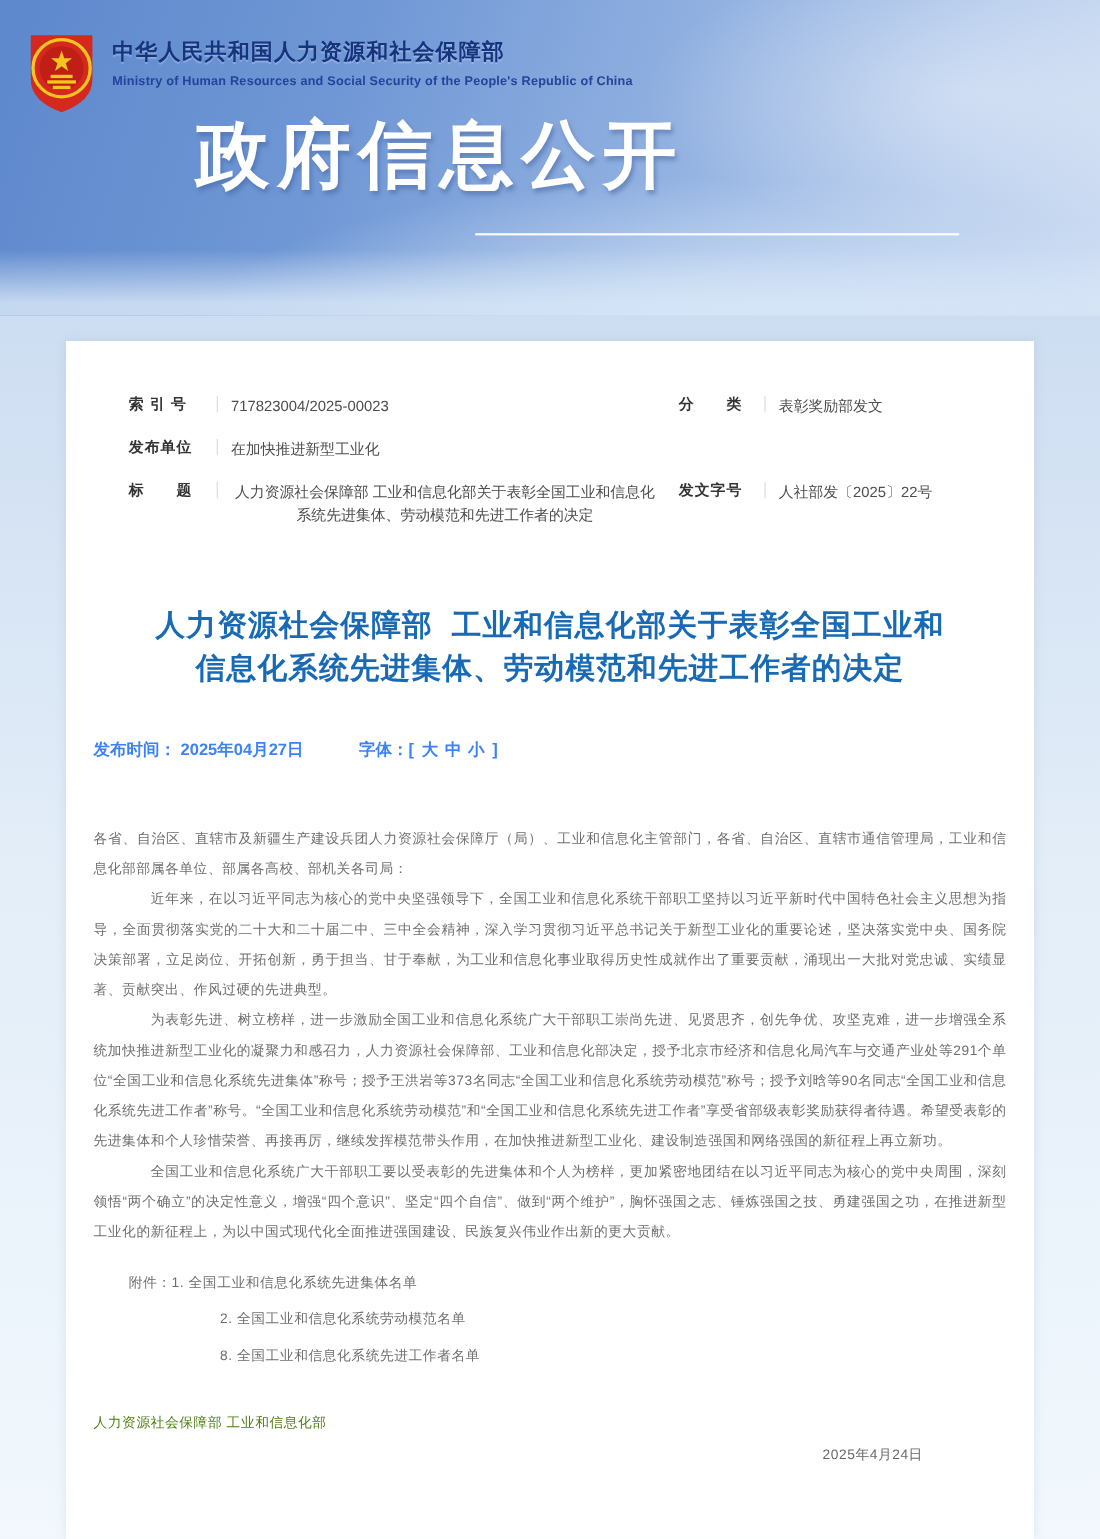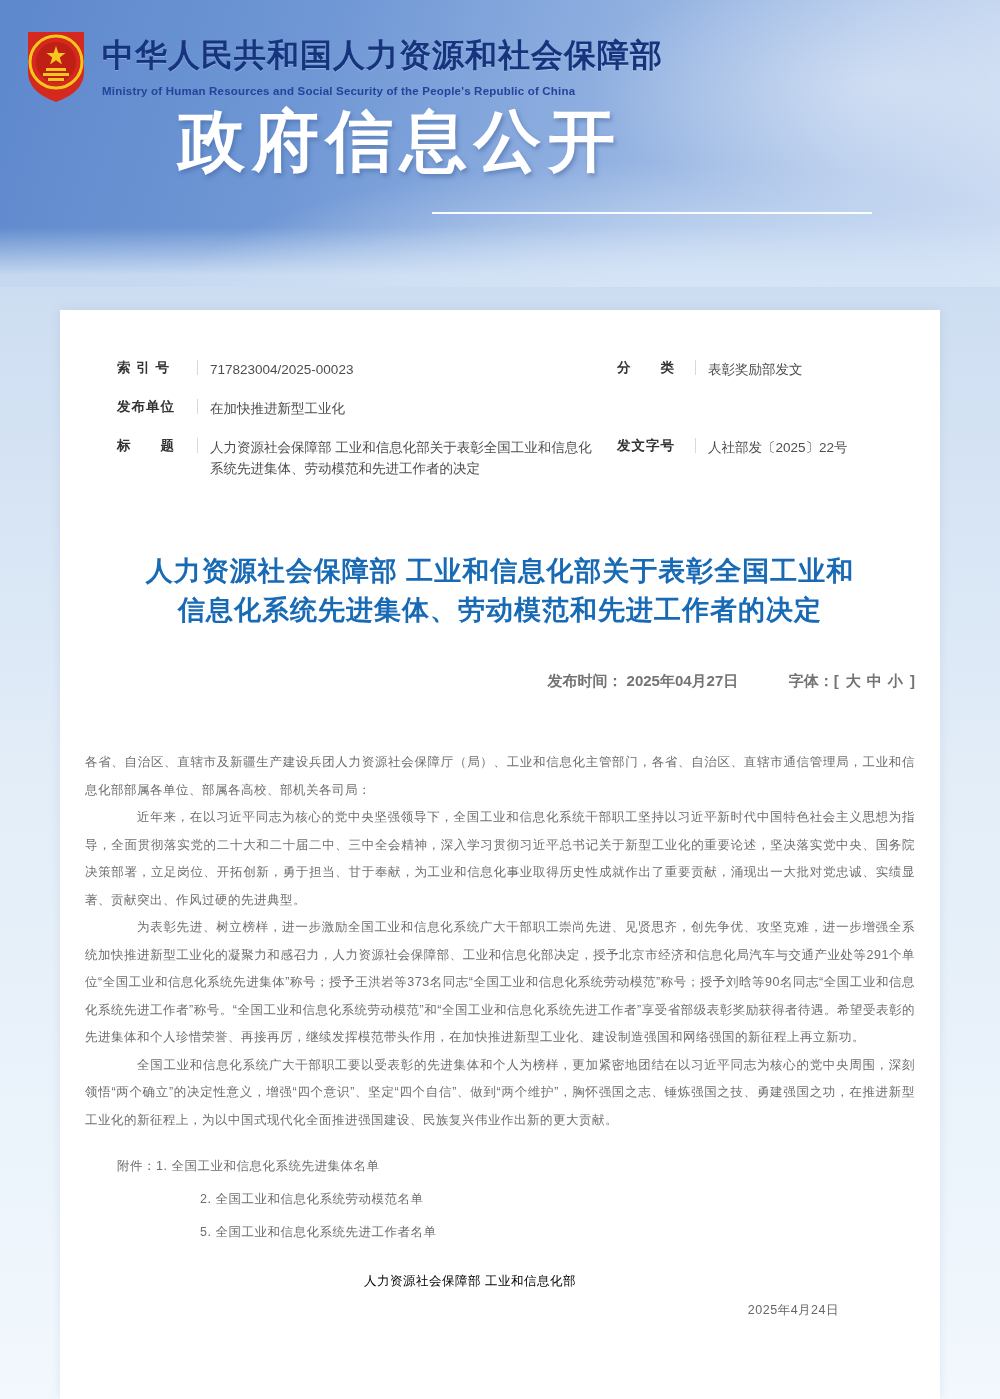--- a/index.html
+++ b/index.html
@@ -18,21 +18,21 @@
       linear-gradient(108deg,#5d88cc 0%,#6f97d5 30%,#8fafe0 58%,#b5cbec 82%,#cddcf2 100%);
   }
   .banner::after {
     content:""; position:absolute; left:0; bottom:0; width:100%; height:60px;
     background:linear-gradient(180deg,rgba(214,229,246,0) 0%,rgba(214,229,246,0.85) 80%);
   }
   .brand { position:absolute; left:24px; top:26px; display:flex; align-items:flex-start; }
   .emblem { width:64px; height:78px; flex:0 0 auto; }
   .brand-text { margin-left:14px; padding-top:8px; }
   .ministry-cn {
-    font-size:32px; font-weight:bold; color:#16347e; letter-spacing:1px;
+    font-size:20px; font-weight:bold; color:#16347e; letter-spacing:1px;
     text-shadow:0 1px 1px rgba(255,255,255,0.25);
   }
   .ministry-en { margin-top:7px; font-size:11.5px; font-weight:bold; color:#24439a; letter-spacing:0.2px; }
   .banner-title {
     position:absolute; left:0; top:96px; width:800px; text-align:center;
     font-size:67px; font-weight:bold; color:#ffffff; letter-spacing:7px;
     text-shadow:2px 3px 4px rgba(60,90,150,0.45); z-index:2;
   }
   .banner-underline {
     position:absolute; left:432px; top:212px; width:440px; height:2px;
@@ -49,42 +49,42 @@
   .meta-row { display:flex; padding:9px 0; }
   .meta-cell { display:flex; align-items:flex-start; }
   .meta-cell.left  { width:500px;margin-left:32px; }
   .meta-cell.right { flex:1; }
   .meta-label {
     width:78px; flex:0 0 auto; font-size:13.5px; font-weight:bold; color:#333;
     white-space:pre; letter-spacing:1px;
   }
   .meta-cell.right .meta-label { width:76px; }
   .meta-sep { flex:0 0 auto; width:1px; height:15px; background:#d9d9d9; margin:1px 12px 0 2px; }
-  .meta-value { font-size:13.5px; color:#4d4d4d; line-height:21px; padding-right:18px; }
+  .meta-value { font-size:13.5px; color:#4d4d4d; line-height:21px; padding-right:18px;text-align:center; }
   
   .doc-title {
     margin-top:64px; text-align:center; color:#186ab5; font-weight:bold;
-    font-size:27px; line-height:39px; letter-spacing:1px;
+    font-size:27px; line-height:39px; letter-spacing:1px;font-family:Liberation Mono, monospace;
   }
   .pub-line {
-    margin-top:42px; text-align:right; font-size:15px; color:#737373; font-weight:bold;
+    margin-top:42px; text-align:left; font-size:15px; color:#3b82f6; font-weight:bold;
   }
   .pub-line .gap { display:inline-block; width:42px; }
   .font-size-ctl span.opt { cursor:pointer; padding:0 3px; }
   
   .article { margin-top:58px; padding:0 0 0 0; }
   .article p {
     font-size:12.5px; color:#6e6e6e; line-height:27.5px; text-align:justify;
     letter-spacing:0.5px;
   }
   .article p.indent { text-indent:52px; }
   .attachments { margin-top:16px; }
   .attach-first { font-size:12.5px; color:#6e6e6e; line-height:33px; margin-left:32px; letter-spacing:0.5px; }
   .attach-item  { font-size:12.5px; color:#6e6e6e; line-height:33px; margin-left:115px; letter-spacing:0.5px; }
-  .sign-org  { margin-top:24px; text-align:center; padding-right:60px; font-size:12.5px; color:#000000; letter-spacing:0.5px; }
+  .sign-org  { margin-top:36px; text-align:left; padding-right:60px; font-size:12.5px; color:#4d7c0f; letter-spacing:0.5px; }
   .sign-date { margin-top:12px; text-align:right; padding-right:76px; font-size:12.5px; color:#666; letter-spacing:0.5px; }
 </style>
 </head>
 <body>
 
 <div class="page">
 
   <div class="banner">
     <div class="brand">
       <svg class="emblem" viewBox="0 0 64 78">
@@ -158,20 +158,20 @@
     <div class="article">
       <p>各省、自治区、直辖市及新疆生产建设兵团人力资源社会保障厅（局）、工业和信息化主管部门，各省、自治区、直辖市通信管理局，工业和信息化部部属各单位、部属各高校、部机关各司局：</p>
       <p class="indent">近年来，在以习近平同志为核心的党中央坚强领导下，全国工业和信息化系统干部职工坚持以习近平新时代中国特色社会主义思想为指导，全面贯彻落实党的二十大和二十届二中、三中全会精神，深入学习贯彻习近平总书记关于新型工业化的重要论述，坚决落实党中央、国务院决策部署，立足岗位、开拓创新，勇于担当、甘于奉献，为工业和信息化事业取得历史性成就作出了重要贡献，涌现出一大批对党忠诚、实绩显著、贡献突出、作风过硬的先进典型。</p>
       <p class="indent">为表彰先进、树立榜样，进一步激励全国工业和信息化系统广大干部职工崇尚先进、见贤思齐，创先争优、攻坚克难，进一步增强全系统加快推进新型工业化的凝聚力和感召力，人力资源社会保障部、工业和信息化部决定，授予北京市经济和信息化局汽车与交通产业处等291个单位“全国工业和信息化系统先进集体”称号；授予王洪岩等373名同志“全国工业和信息化系统劳动模范”称号；授予刘晗等90名同志“全国工业和信息化系统先进工作者”称号。“全国工业和信息化系统劳动模范”和“全国工业和信息化系统先进工作者”享受省部级表彰奖励获得者待遇。希望受表彰的先进集体和个人珍惜荣誉、再接再厉，继续发挥模范带头作用，在加快推进新型工业化、建设制造强国和网络强国的新征程上再立新功。</p>
       <p class="indent">全国工业和信息化系统广大干部职工要以受表彰的先进集体和个人为榜样，更加紧密地团结在以习近平同志为核心的党中央周围，深刻领悟“两个确立”的决定性意义，增强“四个意识”、坚定“四个自信”、做到“两个维护”，胸怀强国之志、锤炼强国之技、勇建强国之功，在推进新型工业化的新征程上，为以中国式现代化全面推进强国建设、民族复兴伟业作出新的更大贡献。</p>
     </div>
 
     <div class="attachments">
       <div class="attach-first">附件：1. 全国工业和信息化系统先进集体名单</div>
       <div class="attach-item">2. 全国工业和信息化系统劳动模范名单</div>
-      <div class="attach-item">5. 全国工业和信息化系统先进工作者名单</div>
+      <div class="attach-item">8. 全国工业和信息化系统先进工作者名单</div>
     </div>
 
     <div class="sign-org">人力资源社会保障部  工业和信息化部</div>
     <div class="sign-date">2025年4月24日</div>
 
   </div>
 </div>
 
 </body></html>

